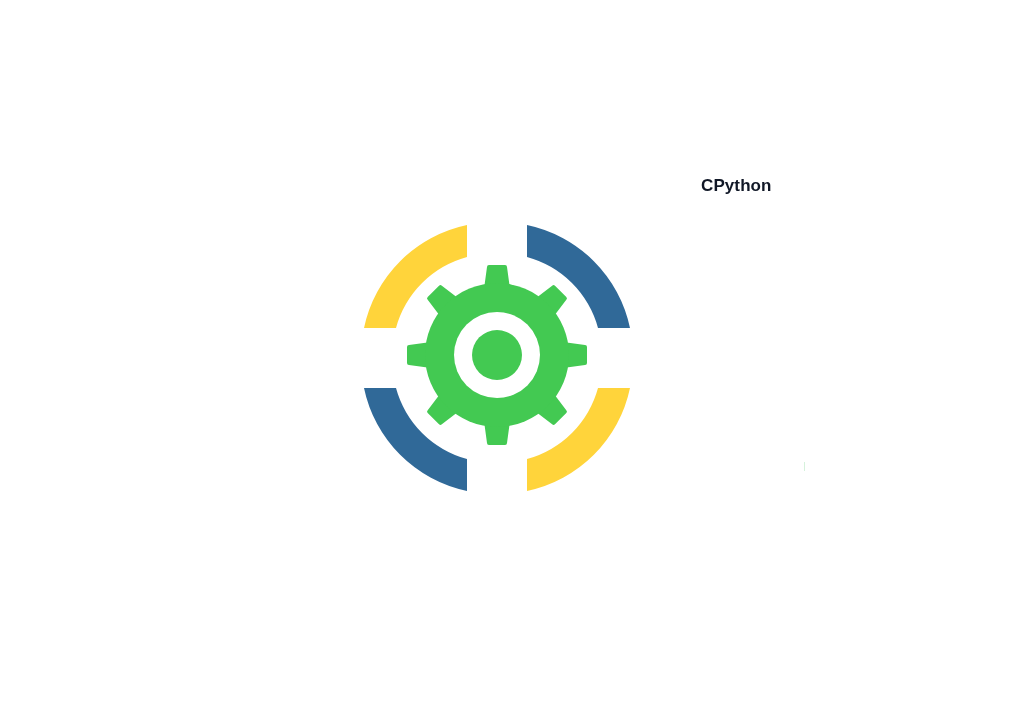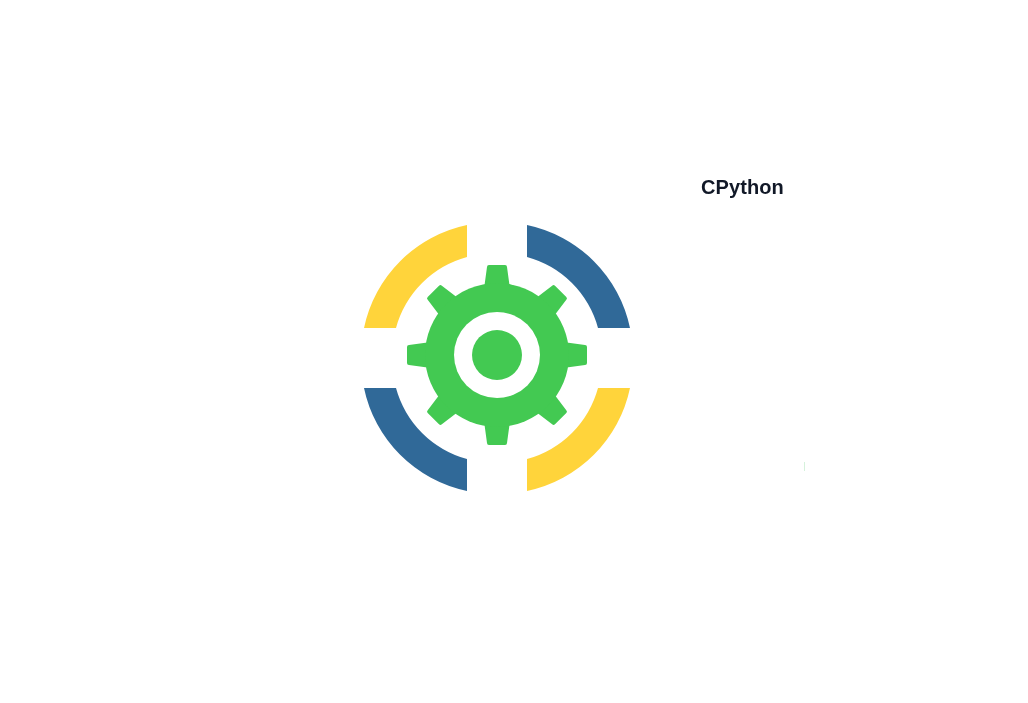--- a/index.html
+++ b/index.html
@@ -1,18 +1,18 @@
 <!DOCTYPE html>
 <html><head>
 <meta charset="utf-8">
 <style>
   html, body { margin: 0; padding: 0; background: #ffffff; }
   body { width: 1028px; height: 703px; position: relative; overflow: hidden; font-family: "Liberation Sans", sans-serif; }
   #logo { position: absolute; left: 360px; top: 220px; width: 275px; height: 275px; }
-  #title { position: absolute; left: 701px; top: 176px; font-size: 20px; font-weight: bold; color: #111827; letter-spacing: 0.1px; }
+  #title { position: absolute; left: 701px; top: 176px; font-size: 17px; font-weight: bold; color: #111827; letter-spacing: 0.1px; }
   #mark { position: absolute; left: 804px; top: 462px; width: 1px; height: 9px; background: #d6f2dc; }
 </style>
 </head>
 <body>
 
 <div id="title">CPython</div>
 
 <svg id="logo" viewBox="0 0 275 275">
   <g>
     <path class="c-yellow" d="M107 5 A133 133 0 0 0 4 108 L36 108 A101 101 0 0 1 107 37 Z" fill="#FFD43B"></path>

